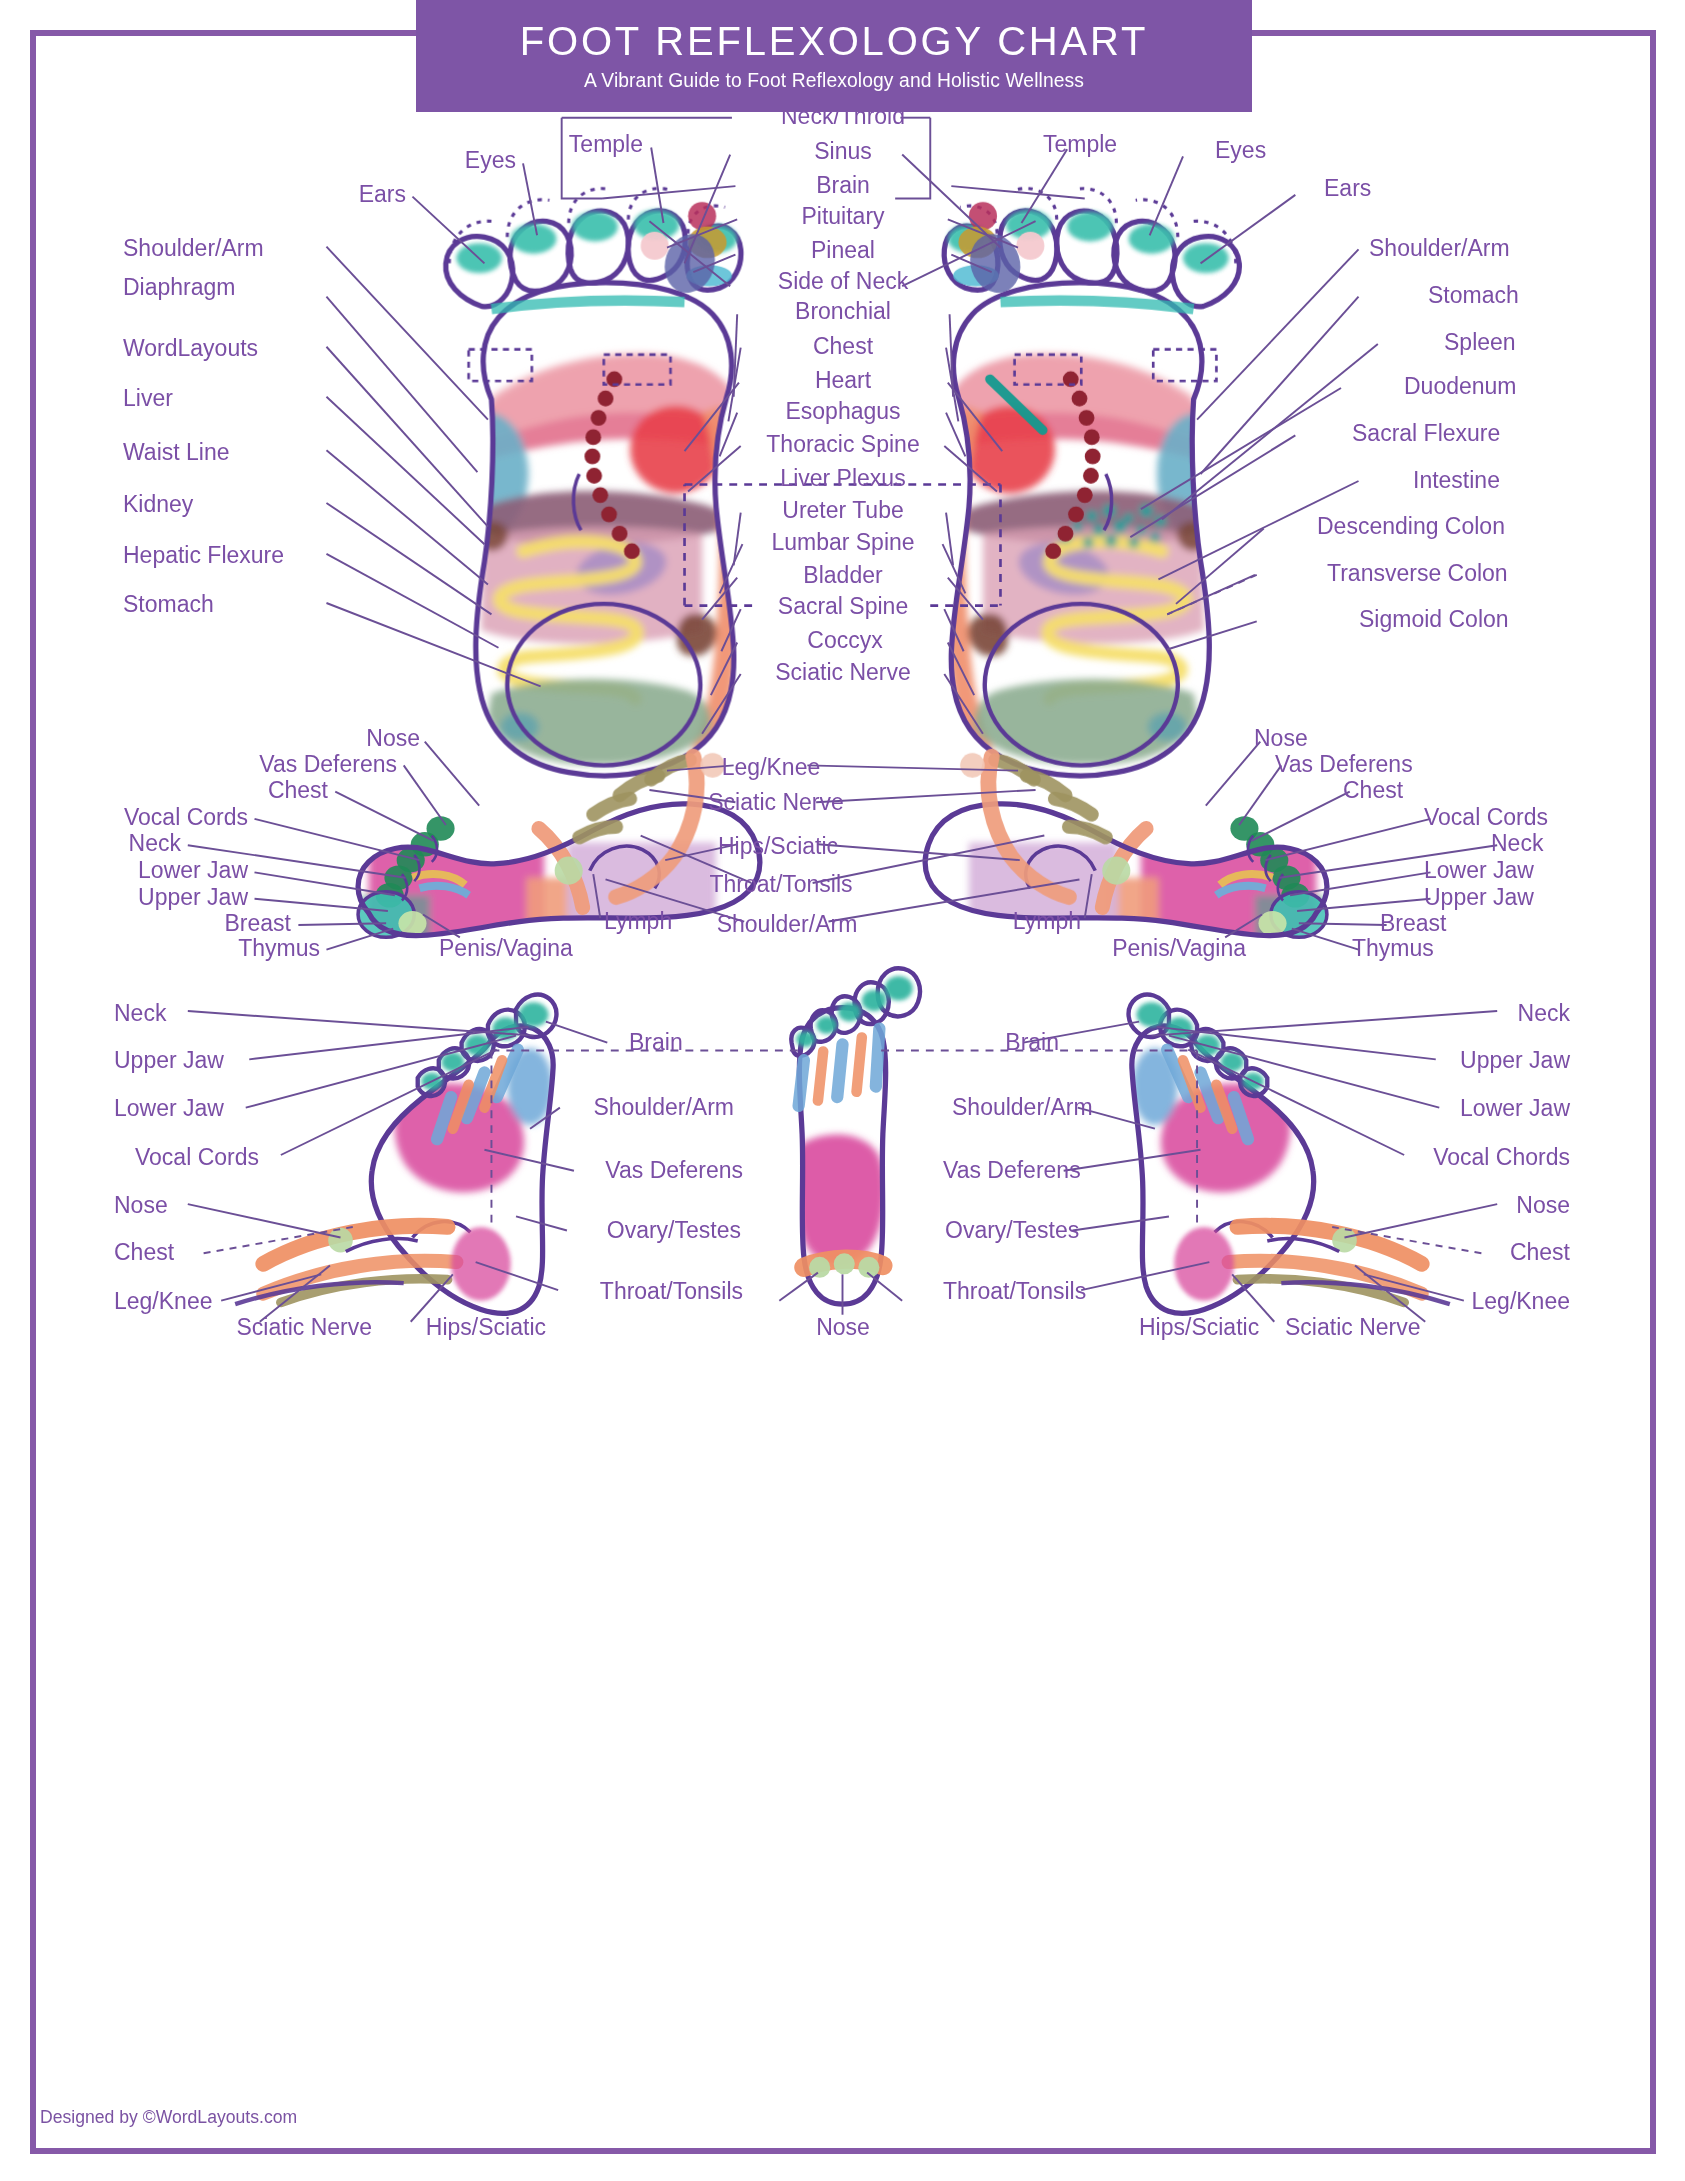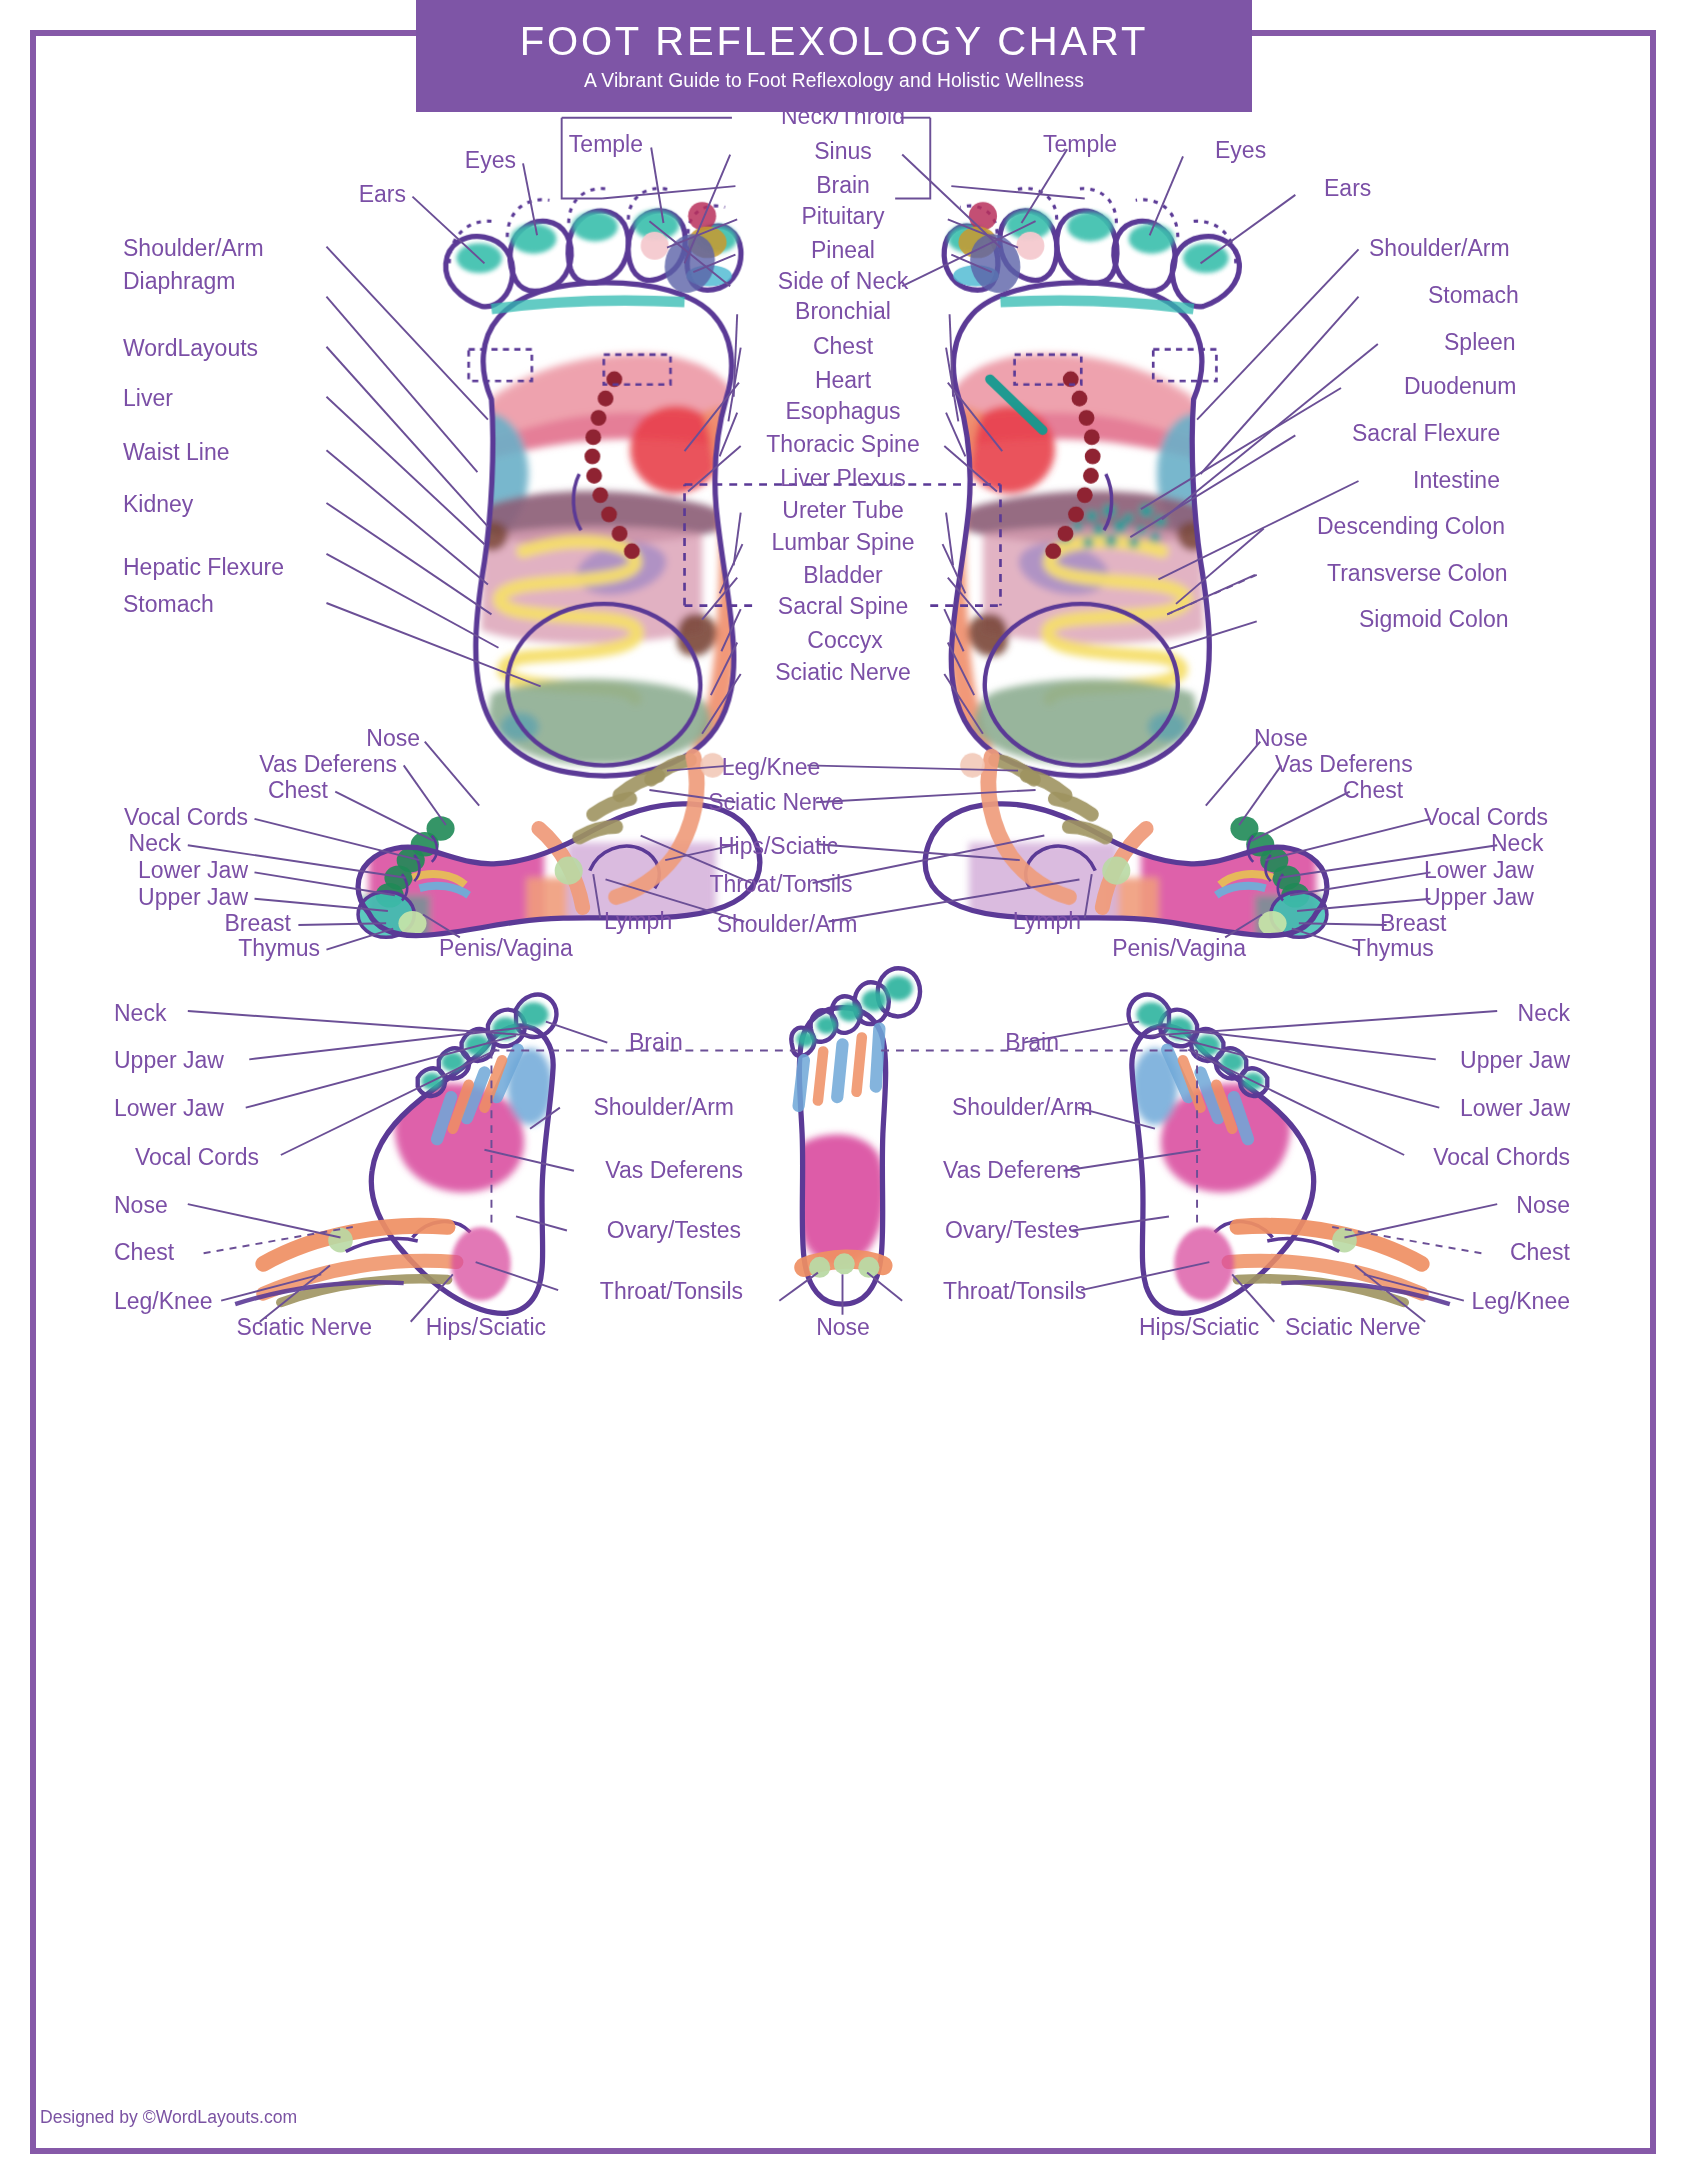--- a/index.html
+++ b/index.html
@@ -811,26 +811,26 @@
   <div class="frame-outline"></div>
 
   <div class="header-banner">
     <div class="header-title">FOOT REFLEXOLOGY CHART</div>
     <div class="header-sub">A Vibrant Guide to Foot Reflexology and Holistic Wellness</div>
   </div>
 
   <div class="credit">Designed by ©WordLayouts.com</div>
 
   <span class="lbl" style="left:123px;top:237px">Shoulder/Arm</span>
-  <span class="lbl" style="left:123px;top:270px">Diaphragm</span>
+  <span class="lbl" style="left:123px;top:276px">Diaphragm</span>
   <span class="lbl" style="left:123px;top:337px">WordLayouts</span>
   <span class="lbl" style="left:123px;top:387px">Liver</span>
   <span class="lbl" style="left:123px;top:441px">Waist Line</span>
   <span class="lbl" style="left:123px;top:493px">Kidney</span>
-  <span class="lbl" style="left:123px;top:556px">Hepatic Flexure</span>
+  <span class="lbl" style="left:123px;top:544px">Hepatic Flexure</span>
   <span class="lbl" style="left:123px;top:593px">Stomach</span>
 
   <span class="lbl r" style="left:406px;top:183px">Ears</span>
   <span class="lbl r" style="left:516px;top:149px">Eyes</span>
   <span class="lbl r" style="left:643px;top:133px">Temple</span>
 
   <span class="lbl c" style="left:843px;top:105px">Neck/Throid</span>
   <span class="lbl c" style="left:843px;top:140px">Sinus</span>
   <span class="lbl c" style="left:843px;top:174px">Brain</span>
   <span class="lbl c" style="left:843px;top:205px">Pituitary</span>

